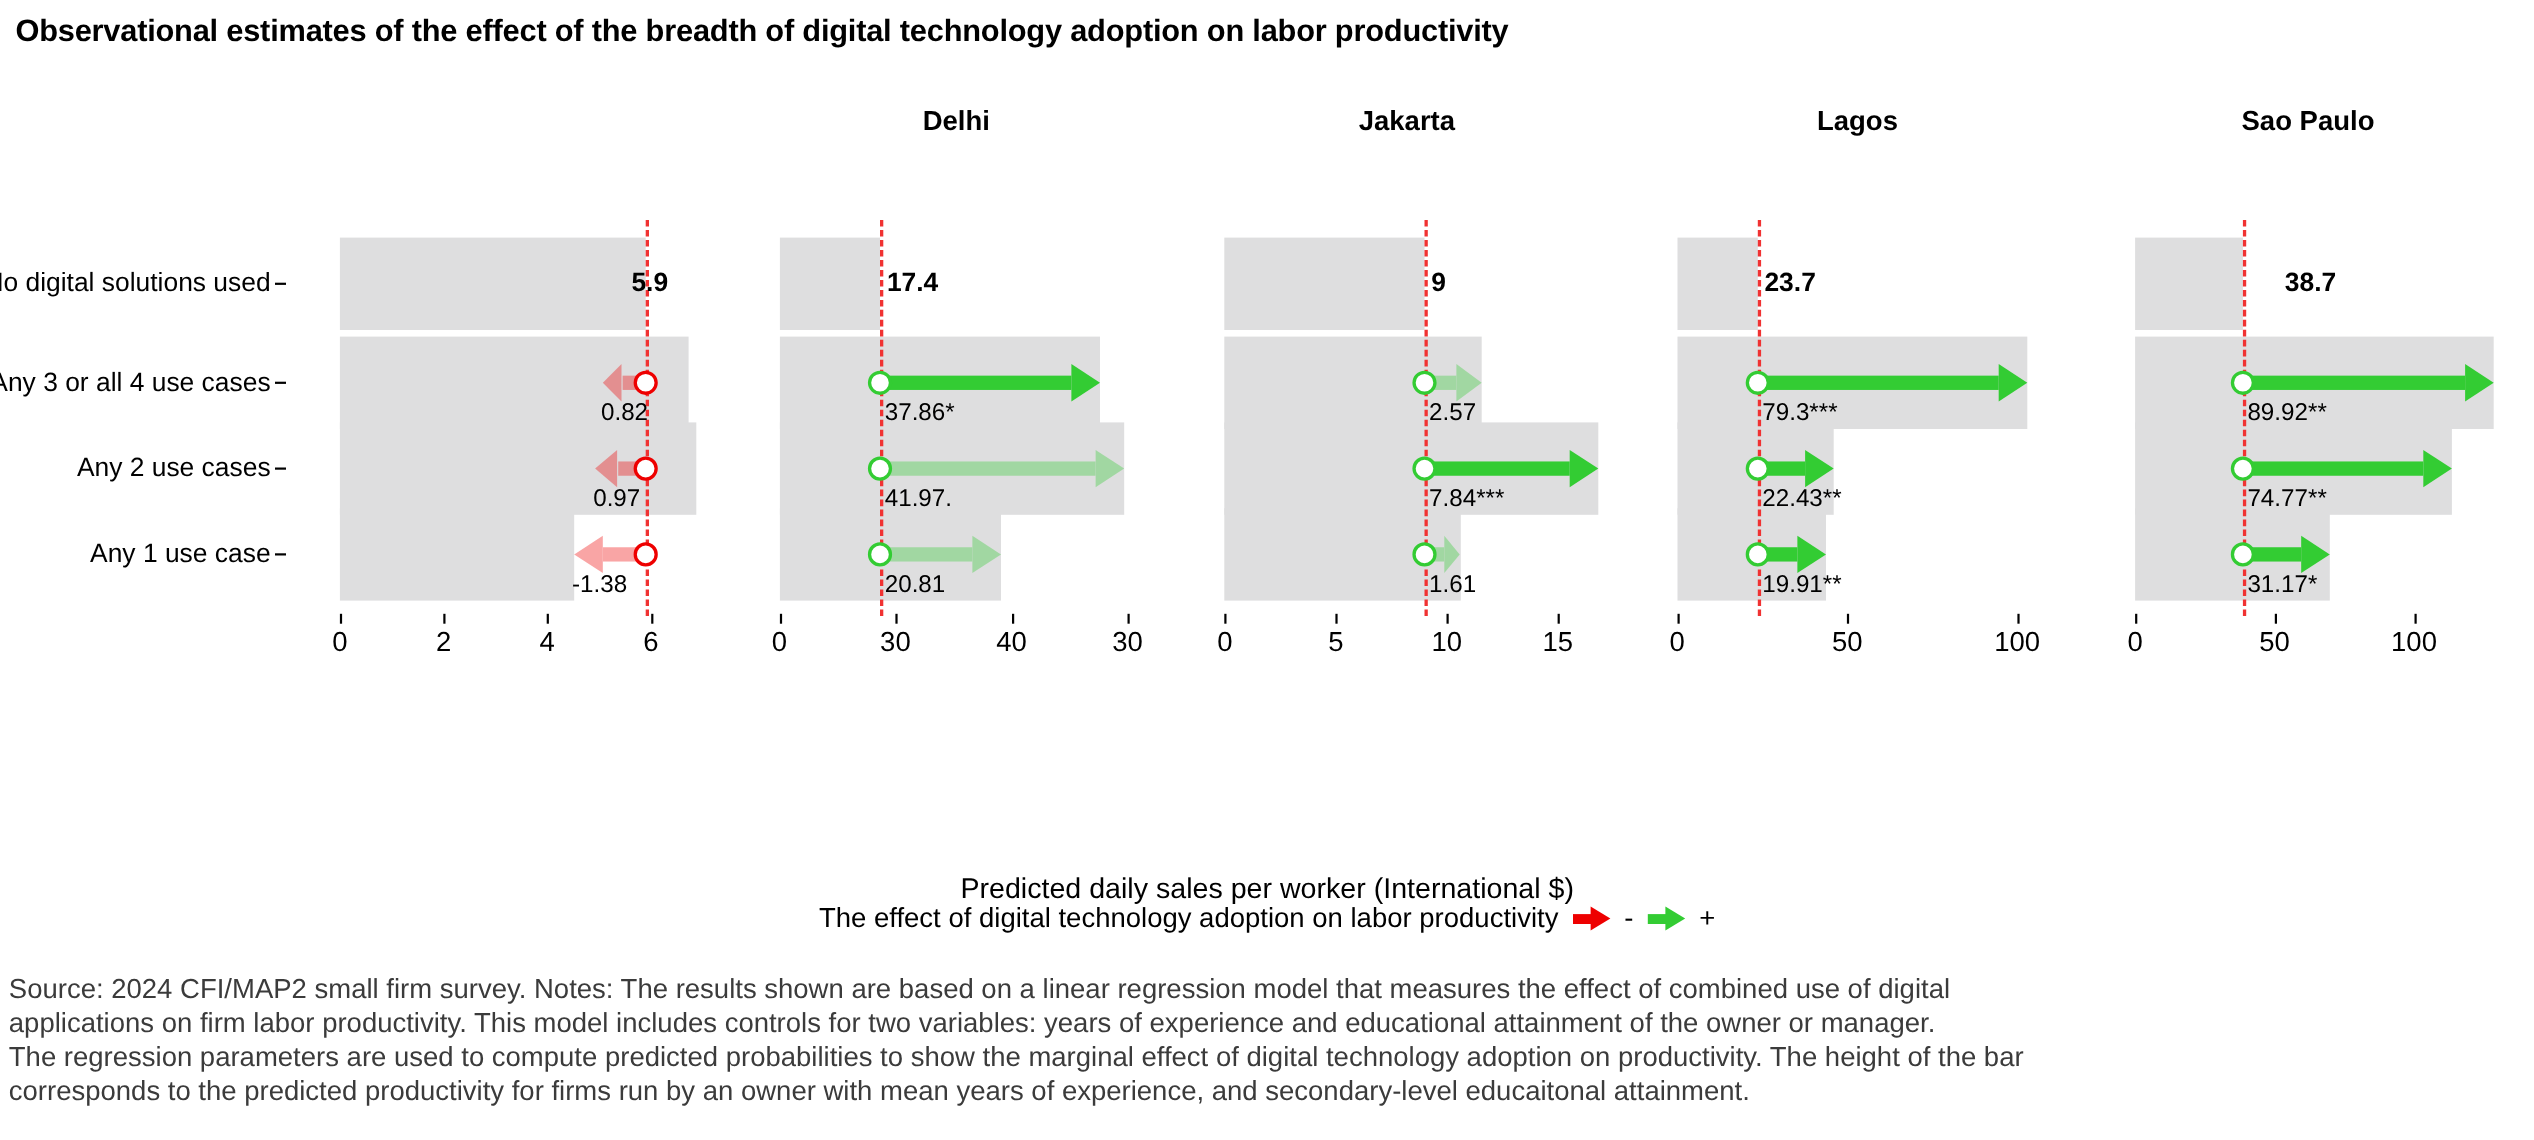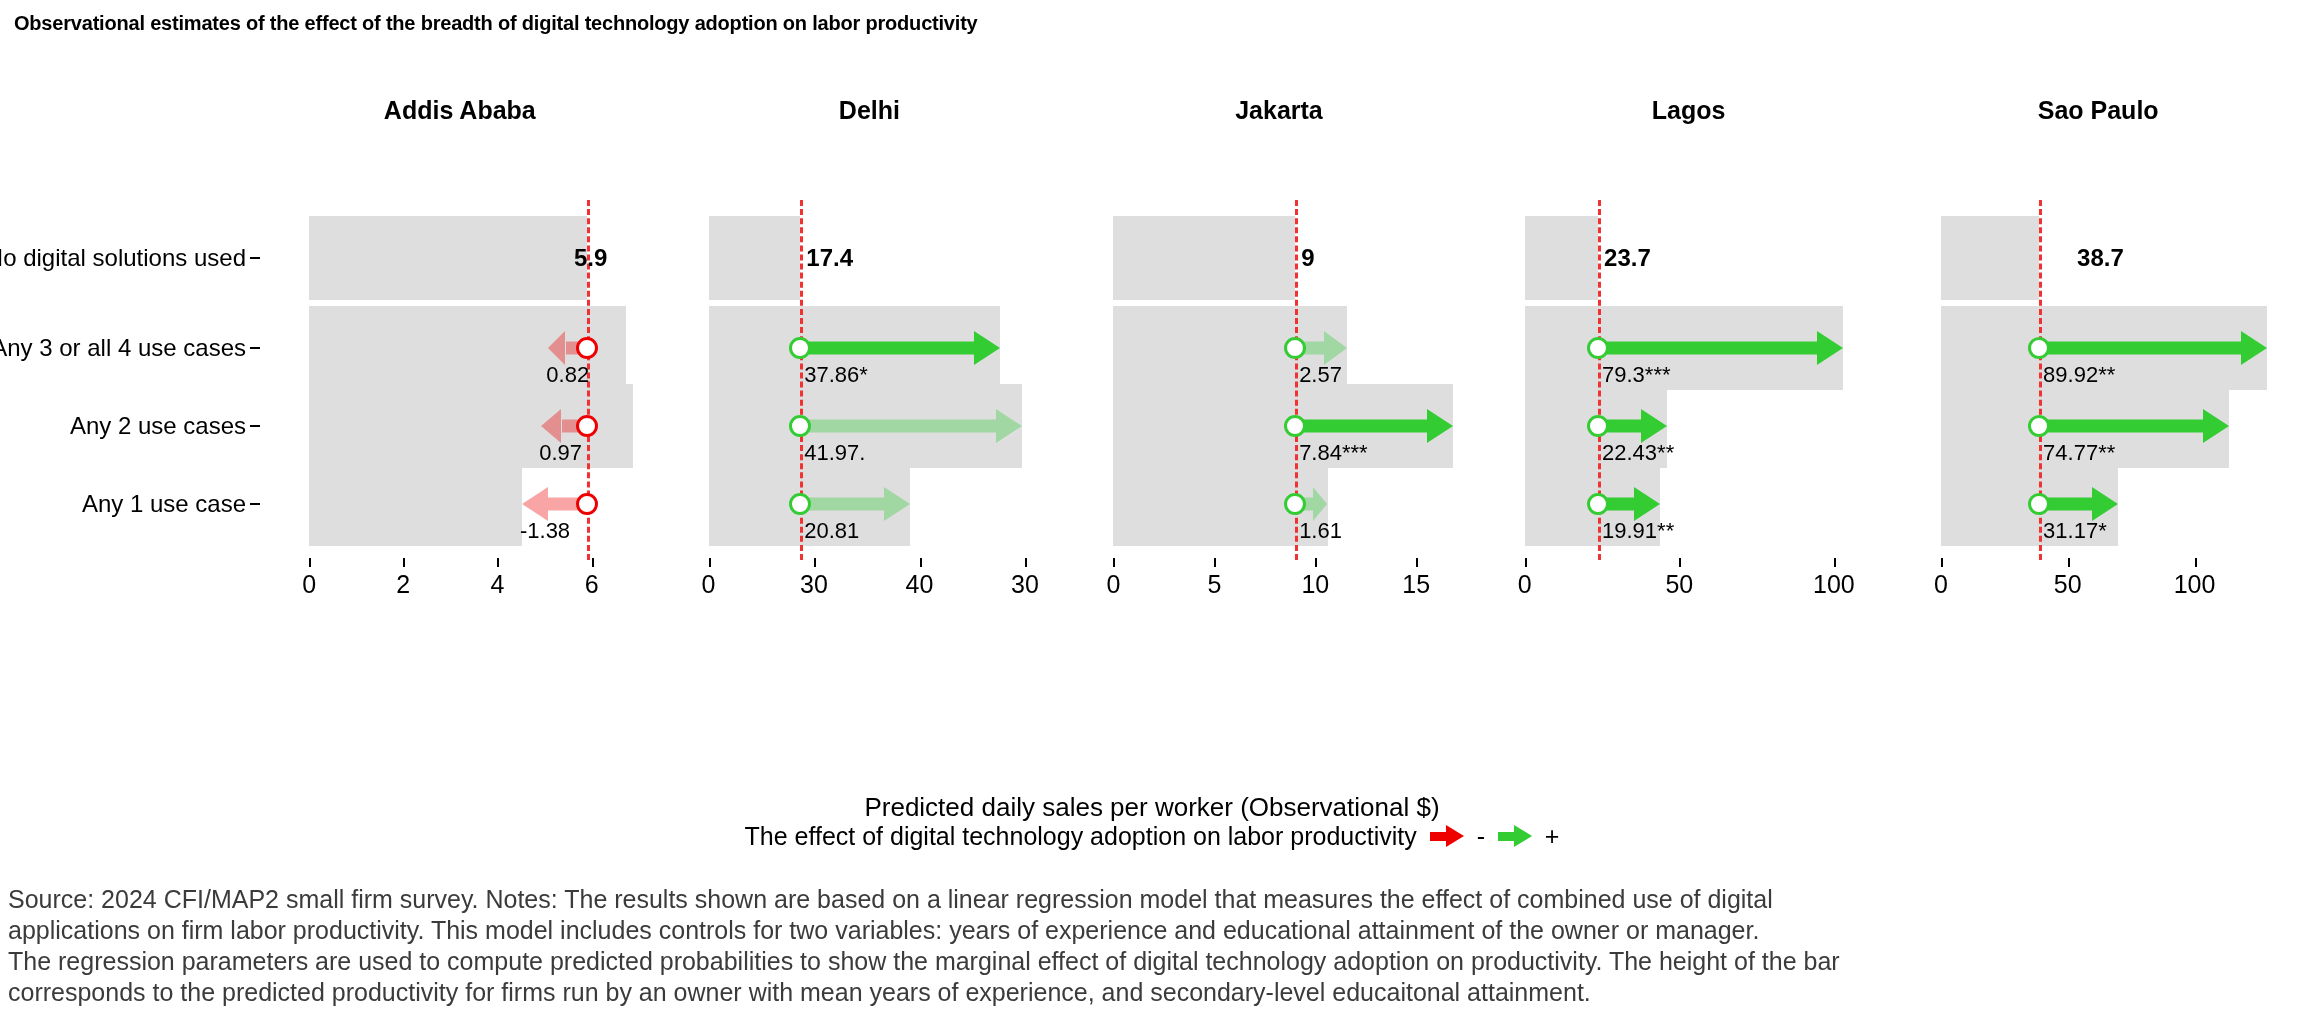--- a/index.html
+++ b/index.html
@@ -3,21 +3,21 @@
 <meta charset="utf-8">
 <style>
   html,body{margin:0;padding:0;}
   body{
     width:2304px;height:1036px;background:#ffffff;
     font-family:"Liberation Sans", sans-serif;
     color:#000;overflow:hidden;position:relative;
   }
   #title{
     position:absolute;left:14px;top:12px;width:2280px;
-    font-size:20px;font-weight:bold;letter-spacing:-0.2px;
+    font-size:28px;font-weight:bold;letter-spacing:-0.2px;
     white-space:nowrap;
   }
   
   #plot{position:absolute;left:0;top:88px;width:2304px;height:700px;}
   .rowlabel{
     position:absolute;right:2px;transform:translateY(-50%);
     font-size:24px;white-space:nowrap;text-align:right;
   }
   .rowtick{
     position:absolute;width:10px;height:2px;background:#000;
@@ -88,21 +88,20 @@
 <div id="plot">
     <div class="rowlabel" style="top: 170px; right: 2058px;">No digital solutions used</div>
     <div class="rowtick" style="top: 170px; left: 250px;"></div>
     <div class="rowlabel" style="top: 260px; right: 2058px;">Any 3 or all 4 use cases</div>
     <div class="rowtick" style="top: 260px; left: 250px;"></div>
     <div class="rowlabel" style="top: 338px; right: 2058px;">Any 2 use cases</div>
     <div class="rowtick" style="top: 338px; left: 250px;"></div>
     <div class="rowlabel" style="top: 416px; right: 2058px;">Any 1 use case</div>
     <div class="rowtick" style="top: 416px; left: 250px;"></div>
     <div class="panel" style="left: 262px; width: 395.6px;">
-      <div class="panel-title">Addis Ababa</div>
       <div class="bar" style="left: 47.0952px; width: 277.862px; top: 170px;"></div>
       <div class="bar" style="left: 47.0952px; width: 316.48px; top: 260px;"></div>
       <div class="bar" style="left: 47.0952px; width: 323.544px; top: 338px;"></div>
       <div class="bar" style="left: 47.0952px; width: 212.87px; top: 416px;"></div>
       <div class="refline" style="left: 324.957px; top: 112px; height: 360px;"></div>
       <div class="baseval" style="left: 308px; top: 170px;">5.9</div>
       <div class="arrow-wrap" style="top: 260px; left: 286.339px; width: 38.6181px; opacity: 0.35;">
         <div class="arrow-shaft" style="background: rgb(238, 0, 0); width: 21.24px; left: 17.3781px;"></div>
         <div class="arrow-head" style="border-right: 17.3781px solid rgb(238, 0, 0); left: 0px;"></div>
       </div>
@@ -260,21 +259,21 @@
       <div class="efflabel" style="top: 443px; left: 142.714px;">31.17*</div>
       <div class="xtick" style="left: 40.5744px; top: 470px;"></div>
       <div class="xticklabel" style="left: 40.5744px; top: 482px;">0</div>
       <div class="xtick" style="left: 167.369px; top: 470px;"></div>
       <div class="xticklabel" style="left: 167.369px; top: 482px;">50</div>
       <div class="xtick" style="left: 294.164px; top: 470px;"></div>
       <div class="xticklabel" style="left: 294.164px; top: 482px;">100</div>
     </div>
   </div>
 
-<div id="xaxis-title">Predicted daily sales per worker (Observational $)</div>
+<div id="xaxis-title">Predicted daily sales per worker (International $)</div>
 
 <div id="legend">
   <span class="lg-item">The effect of digital technology adoption on labor productivity</span>
   <span class="lg-arrow">
     <span class="sh" id="lg-neg-sh" style="background: rgb(238, 0, 0);"></span><span class="hd" id="lg-neg-hd" style="border-left: 18px solid rgb(238, 0, 0);"></span>
   </span>
   <span class="lg-item">-</span>
   <span class="lg-arrow">
     <span class="sh" id="lg-pos-sh" style="background: rgb(51, 204, 51);"></span><span class="hd" id="lg-pos-hd" style="border-left: 18px solid rgb(51, 204, 51);"></span>
   </span>

